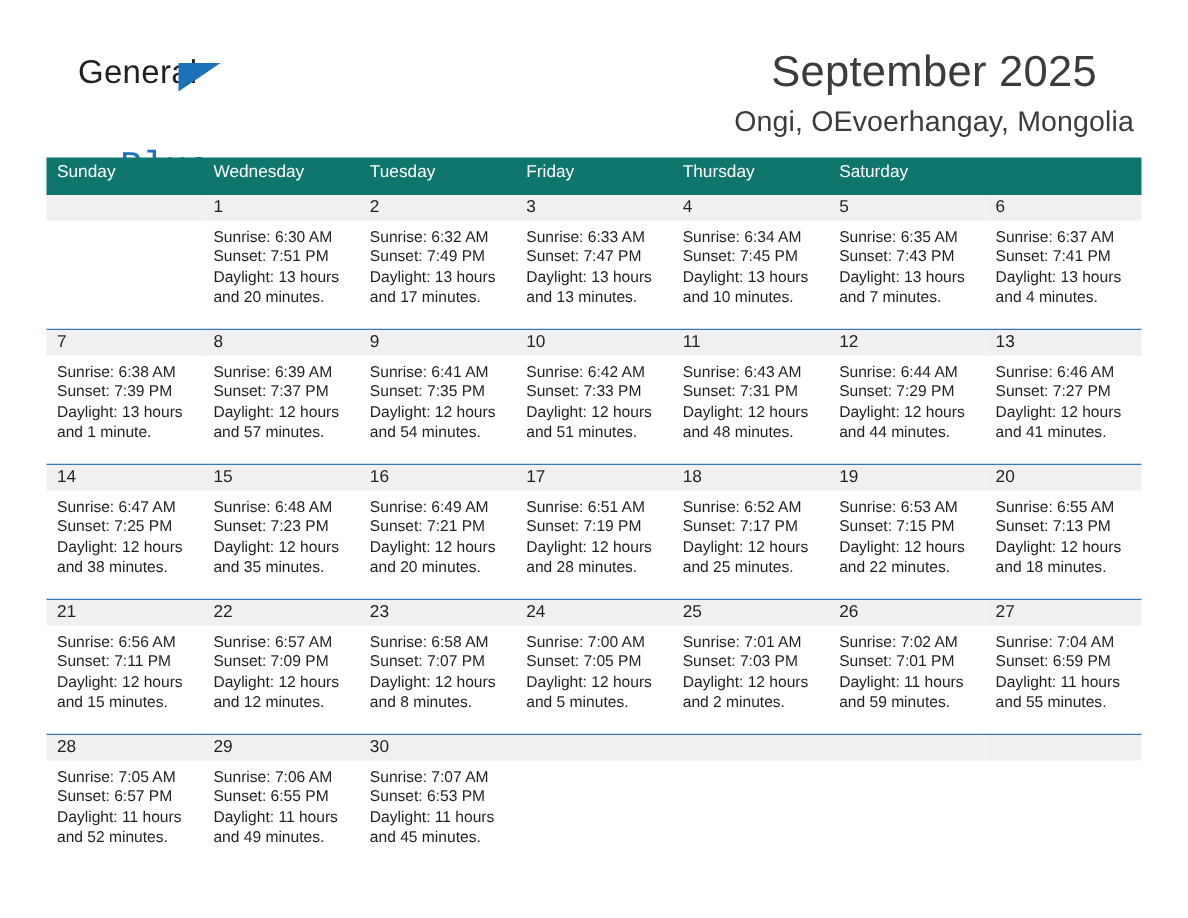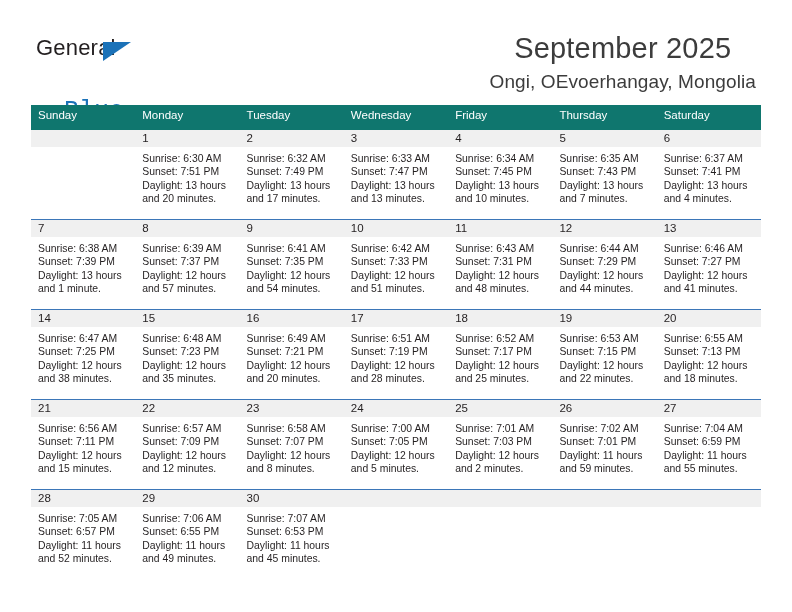--- a/index.html
+++ b/index.html
@@ -23,21 +23,21 @@
 
   
   .masthead {
     position: absolute;
     left: 0; top: 0;
     width: 792px;
     height: 100px;
   }
   .logo {
     position: absolute;
-    left: 36px;
+    left: 52px;
     top: 36px;
     width: 190px;
     height: 48px;
   }
   .logo-general {
     position: absolute;
     left: 0; top: 0;
     font-size: 22px;
     letter-spacing: .2px;
     color: #231f20;
@@ -155,23 +155,22 @@
     <div class="title-block">
       <div class="cal-title">September 2025</div>
       <div class="cal-subtitle">Ongi, OEvoerhangay, Mongolia</div>
     </div>
 
   </div>
 
   <div class="calendar">
     <div class="weekdays">
       <div class="weekday">Sunday</div>
-      <div class="weekday">Monday</div>
+      <div class="weekday">Wednesday</div>
       <div class="weekday">Tuesday</div>
-      <div class="weekday">Wednesday</div>
       <div class="weekday">Friday</div>
       <div class="weekday">Thursday</div>
       <div class="weekday">Saturday</div>
     </div>
     <div id="weeks-container">
         <div class="week">
           <div class="daycell empty">
             <div class="datenum"></div>
             <div class="info"></div>
           </div>

